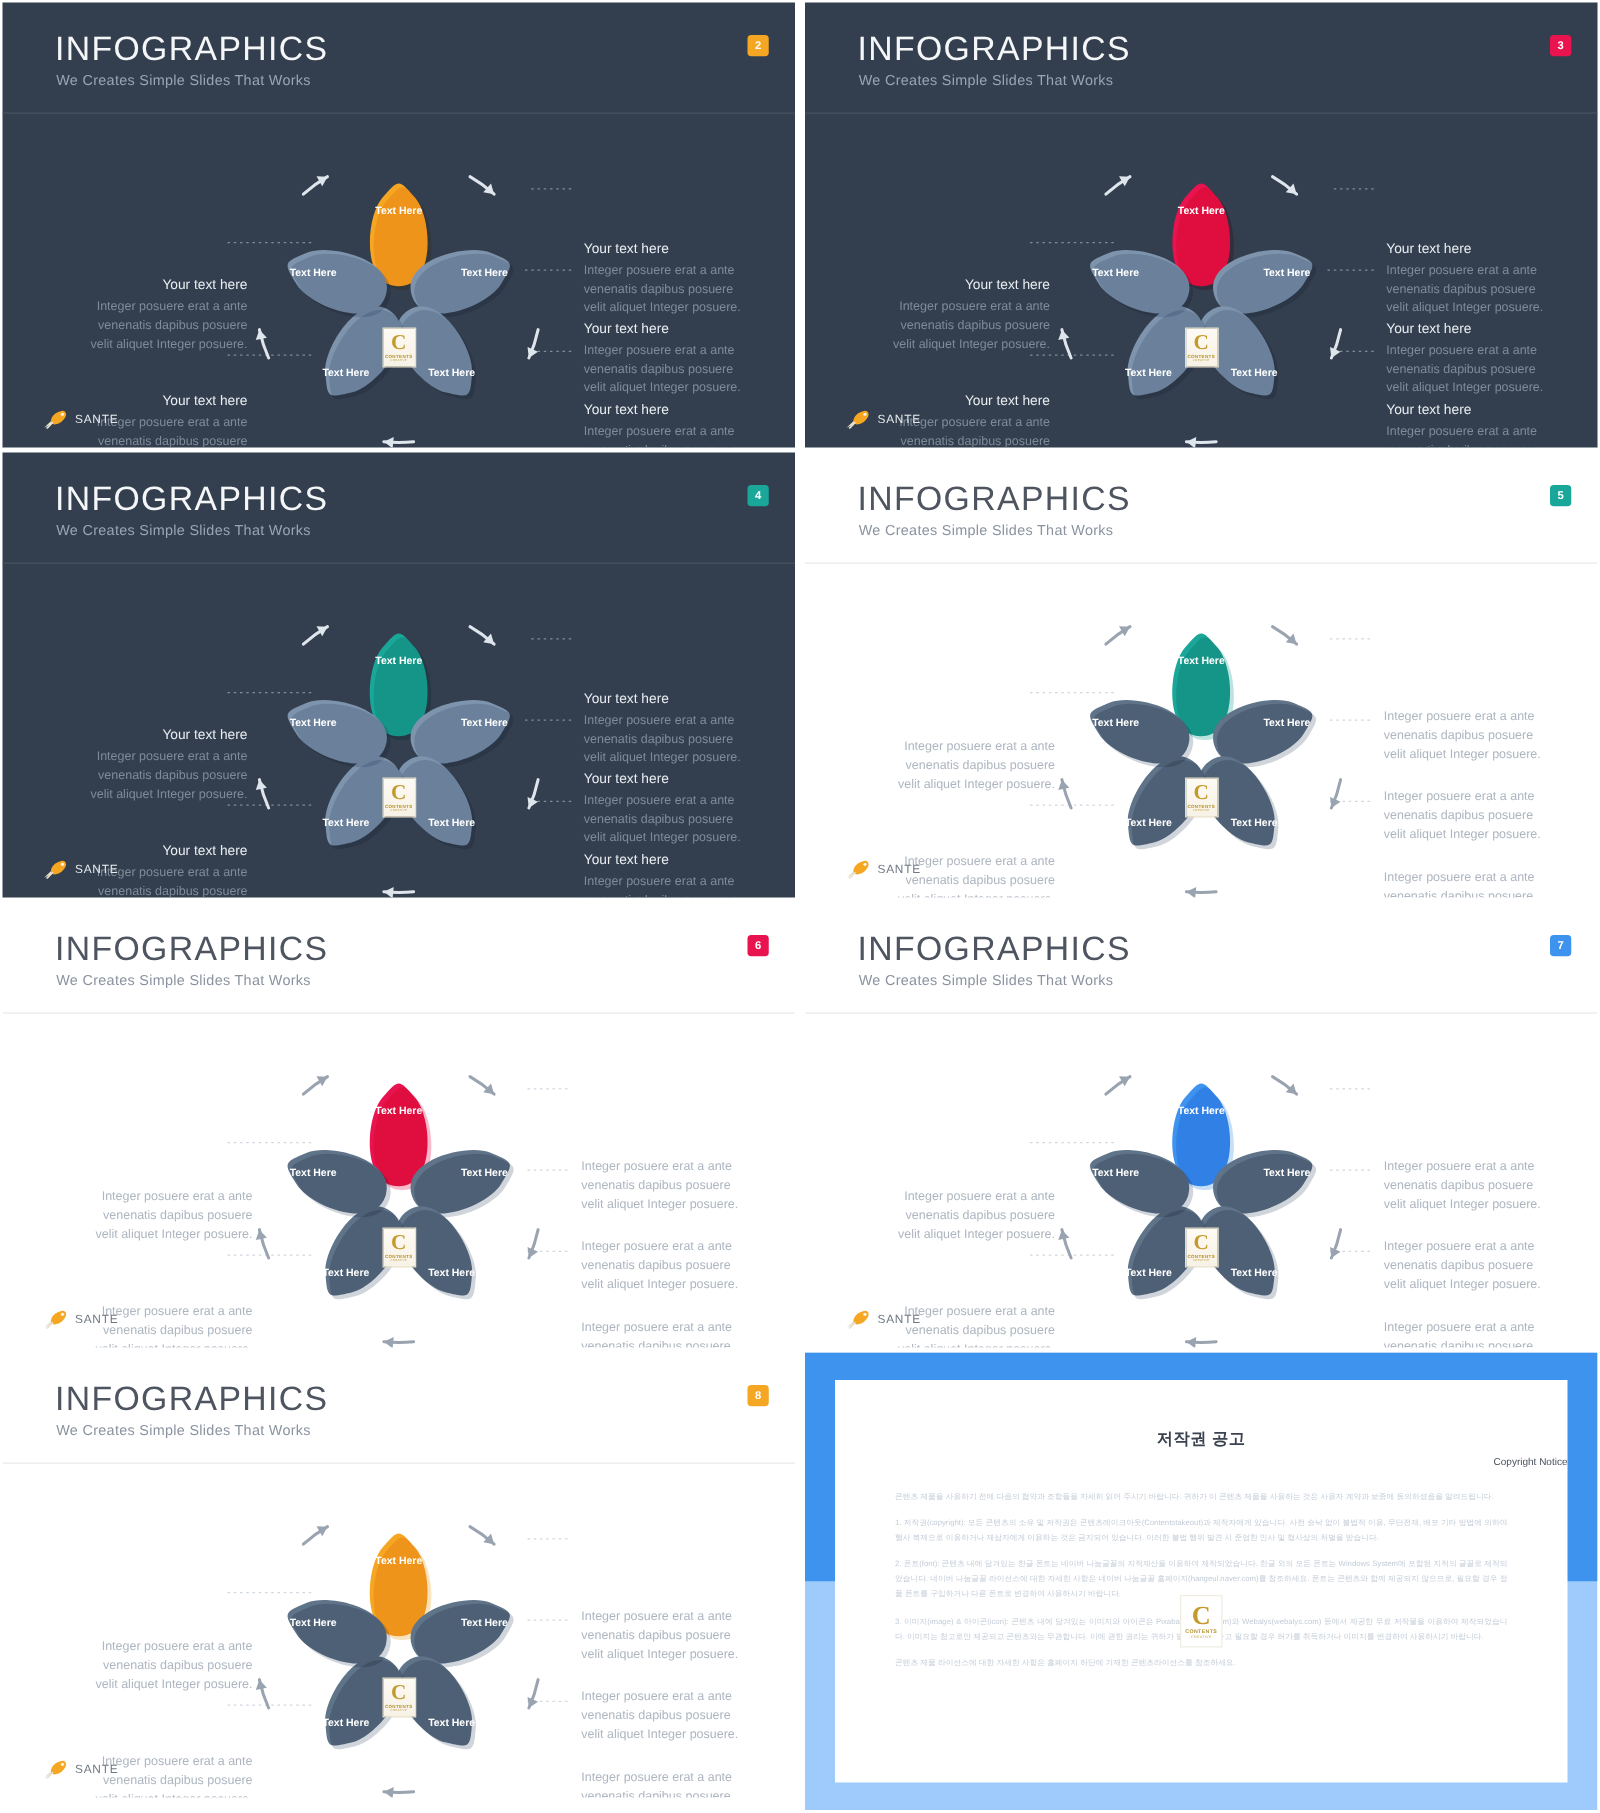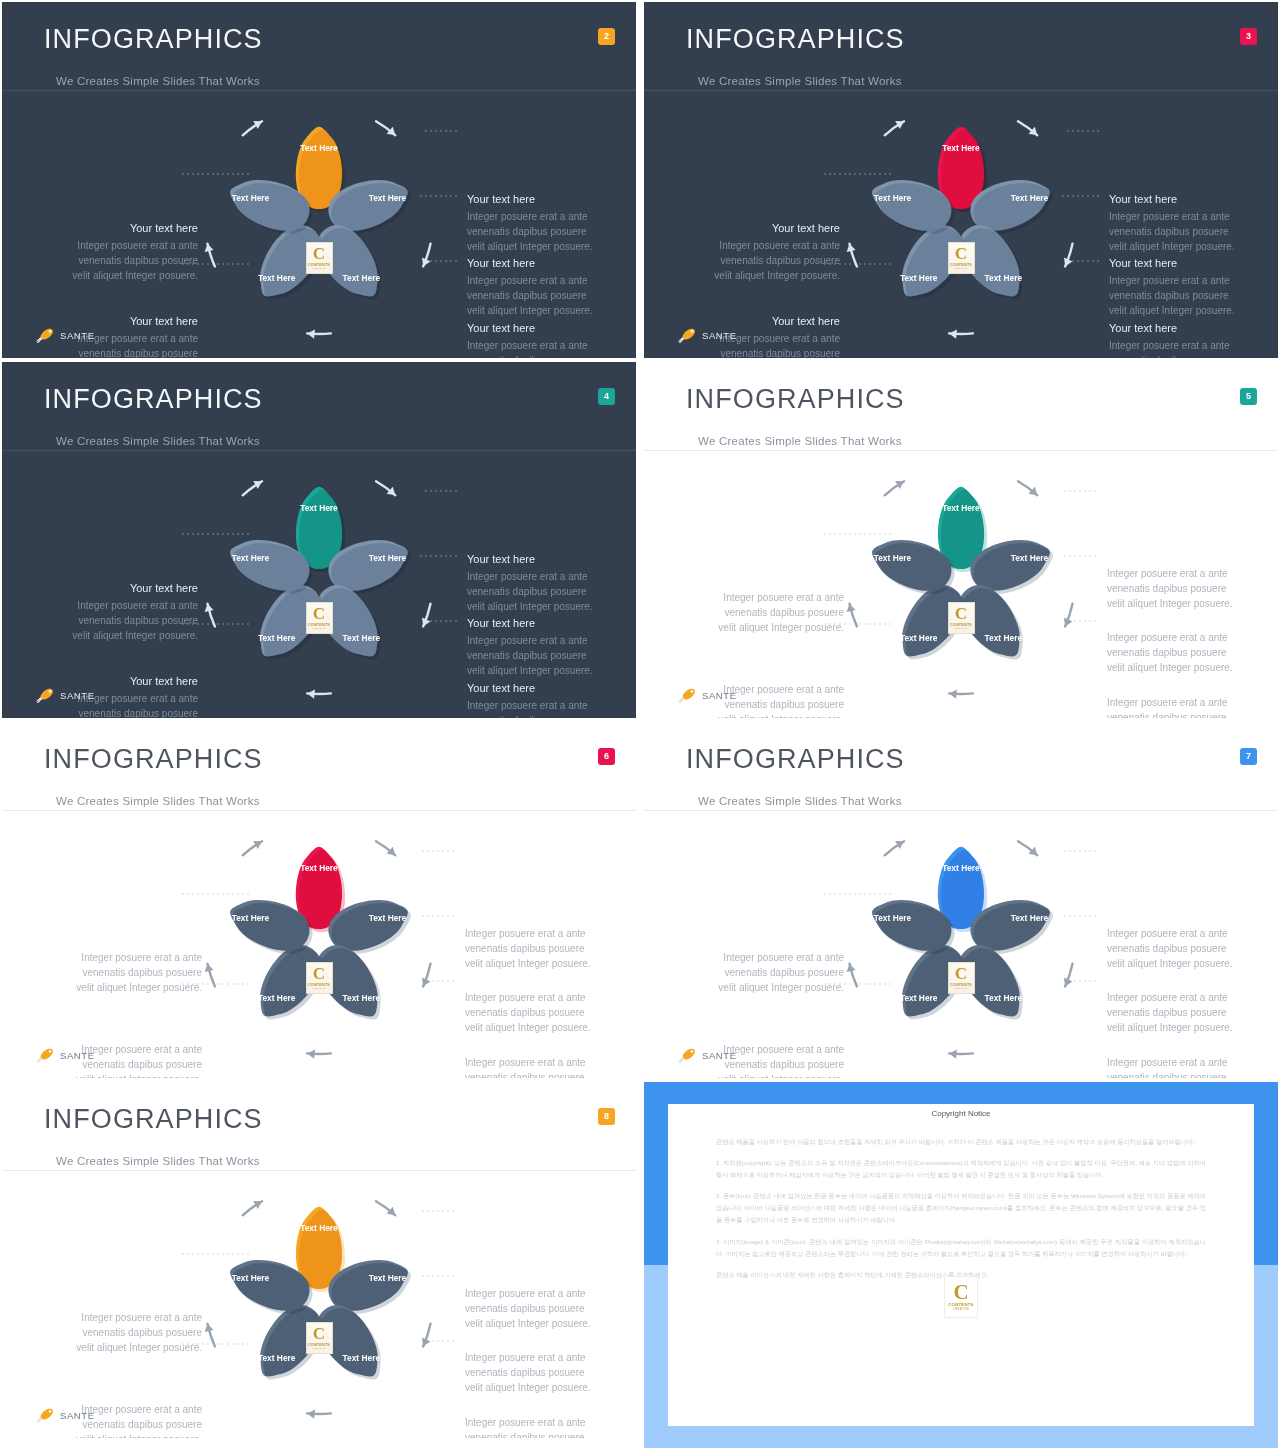--- a/index.html
+++ b/index.html
@@ -37,22 +37,22 @@
   
   .hdr { position: absolute; left: 0; top: 0; width: 100%; height: 88px; }
   .hdr-title {
     position: absolute; left: 42px; top: 24px;
     font-size: 27px; letter-spacing: 1.1px; font-weight: 400;
     line-height: 1;
   }
   .dark .hdr-title { color: #f4f6f8; }
   .light .hdr-title { color: #4e5560; }
   .hdr-sub {
-    position: absolute; left: 54px; top: 57px;
-    font-size: 11.5px; letter-spacing: .25px; font-weight: 400; margin-top: 16px;
+    position: absolute; left: 43px; top: 57px;
+    font-size: 11.5px; letter-spacing: .25px; font-weight: 400;
   }
   .dark .hdr-sub { color: #9aa5b3; }
   .light .hdr-sub { color: #8b93a0; }
   .hdr-rule {
     position: absolute; left: 0; top: 88px; width: 100%; height: 1px;
   }
   .dark .hdr-rule { background: #46525f; }
   .light .hdr-rule { background: #e8eaed; }
 
   
@@ -68,21 +68,21 @@
   .logo {
     position: absolute; left: 32px; bottom: 14px;
     display: flex; align-items: center; gap: 4px; height: 18px;
   }
   .logo .rocket { width: 22px; height: 16px; display: block; }
   .logo .brand { font-size: 9.5px; letter-spacing: .6px; font-weight: 400; }
   .dark .logo .brand { color: #e6e9ed; }
   .light .logo .brand { color: #707883; }
 
   
-  .diagram { position: absolute; left: 0; top: 84px; width: 100%; height: 268px; }
+  .diagram { position: absolute; left: 0; top: 104px; width: 100%; height: 268px; }
   .diagram svg { position: absolute; left: 0; top: 0; width: 634px; height: 268px; }
 
   
   .txtblk { position: absolute; width: 138px; }
   .txtblk .h {
     font-size: 11px; line-height: 1.15; font-weight: 400;
     margin-bottom: 3px;
   }
   .dark .txtblk .h { color: #e9edf2; }
   .txtblk .b {
@@ -113,21 +113,21 @@
   .cp-outer { position: absolute; inset: 0; background: #9ecbfb; }
   .cp-band  { position: absolute; left: 0; top: 0; width: 100%; height: 183px; background: #3e93ee; }
   .cp-page  {
     position: absolute; left: 24px; top: 22px; right: 24px; bottom: 22px;
     background: #ffffff;
   }
   .cp-title {
     text-align: center; font-size: 13px; font-weight: 700; color: #3b4250;
     margin-top: 38px; letter-spacing: .4px;
   }
-  .cp-sub { text-align: center; font-size: 8px; color: #4b5260; margin-top: 5px; }
+  .cp-sub { text-align: right; font-size: 8px; color: #4b5260; margin-top: 5px; }
   .cp-body { margin: 18px 48px 0 48px; position: relative; }
   .cp-p {
     font-size: 6.2px; line-height: 1.95; color: #c3ccd8; text-align: justify;
     margin-bottom: 9px;
   }
   .cp-watermark {
     position: absolute; left: 50%; top: 172px; transform: translateX(-50%);
     width: 34px; height: 42px; z-index: 2;
   }
 </style>
@@ -1436,20 +1436,21 @@
     <circle cx="17.6" cy="5" r="1.5" fill="#fff" opacity=".85"></circle>
     <path d="M8.5 12.6 L3.8 17.4" stroke="#e8e1cf" stroke-width="1.6" stroke-linecap="round"></path>
   </svg>
       <span class="brand">SANTE</span>
     </div>
   </div>
 <div class="slide s9">
   <div class="cp-outer"></div>
   <div class="cp-band"></div>
   <div class="cp-page">
+    <div class="cp-title">저작권 공고</div>
     <div class="cp-sub">Copyright Notice</div>
     <div class="cp-body">
       <div class="cp-p">콘텐츠 제품을 사용하기 전에 다음의 협약과 조항들을 자세히 읽어 주시기 바랍니다. 귀하가 이 콘텐츠 제품을 사용하는 것은 사용자 계약과 보증에 동의하셨음을 알려드립니다.</div>
             <div class="cp-p">1. 저작권(copyright): 모든 콘텐츠의 소유 및 저작권은 콘텐츠레이크아웃(Contentstakeout)과 제작자에게 있습니다. 사전 승낙 없이 불법적 이용, 무단전재, 배포 기타 방법에 의하여 행사 복제으로 이용하거나 제삼자에게 이용하는 것은 금지되어 있습니다. 이러한 불법 행위 발견 시 준엄한 민사 및 형사상의 처벌을 받습니다.</div>
             <div class="cp-p">2. 폰트(font): 콘텐츠 내에 담겨있는 한글 폰트는 네이버 나눔글꼴의 지적재산을 이용하여 제작되었습니다. 한글 외의 모든 폰트는 Windows System에 포함된 지적의 글꼴로 제작되었습니다. 네이버 나눔글꼴 라이선스에 대한 자세한 사항은 네이버 나눔글꼴 홈페이지(hangeul.naver.com)를 참조하세요. 폰트는 콘텐츠와 함께 제공되지 않으므로, 필요할 경우 정품 폰트를 구입하거나 다른 폰트로 변경하여 사용하시기 바랍니다.</div>
             <div class="cp-p">3. 이미지(image) &amp; 아이콘(icon): 콘텐츠 내에 담겨있는 이미지와 아이콘은 Pixabay(pixabay.com)와 Webalys(webalys.com) 등에서 제공한 무료 저작물을 이용하여 제작되었습니다. 이미지는 참고로만 제공되고 콘텐츠와는 무관합니다. 이에 관한 권리는 귀하가 별도로 확인하고 필요할 경우 허가를 취득하거나 이미지를 변경하여 사용하시기 바랍니다.</div>
             <div class="cp-p">콘텐츠 제품 라이선스에 대한 자세한 사항은 홈페이지 하단에 기재한 콘텐츠라이선스를 참조하세요.</div>
     </div>
     <div class="cp-watermark">
       <div class="clogo" style="width:34px;height:42px;background:#fff;border-color:#f0ece0">

